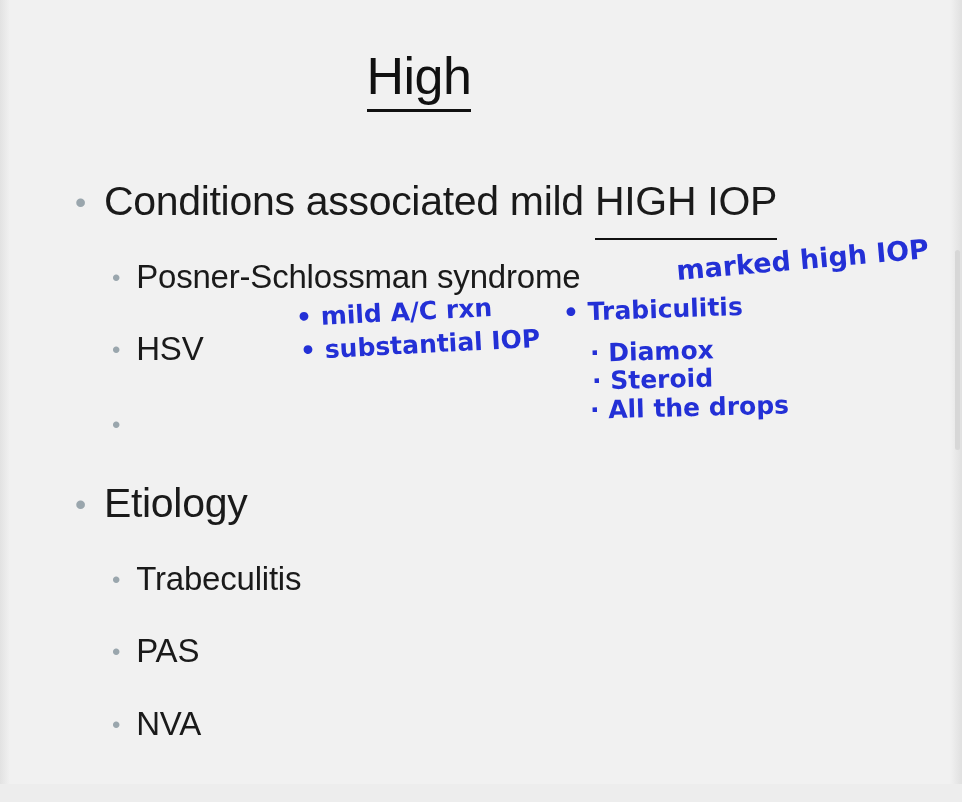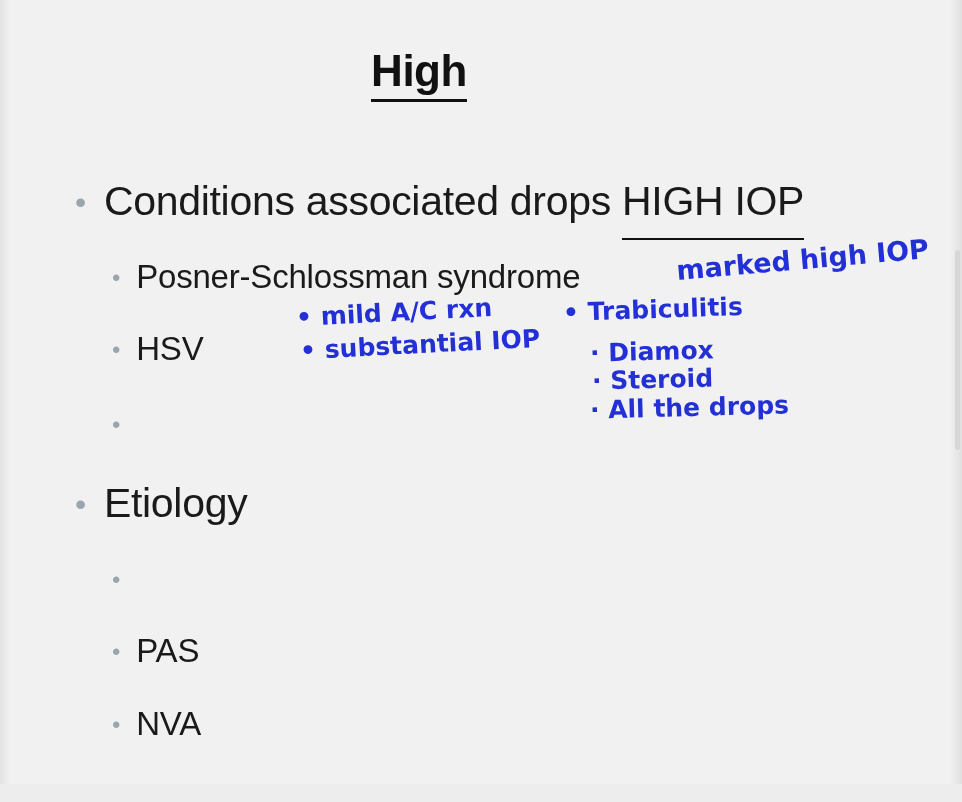--- a/index.html
+++ b/index.html
@@ -46,23 +46,23 @@
     background: #ededed;
   }
 
   
   .title {
     position: absolute;
     top: 46px;
     left: 0;
     width: 838px;
     text-align: center;
-    font-size: 44px;
+    font-size: 52px;
     color: #111;
-    font-weight: 700;
+    font-weight: 400;
     letter-spacing: -0.5px;
   }
   .title span {
     border-bottom: 3px solid #111;
     padding-bottom: 4px;
   }
 
   
   .lvl1 {
     position: absolute;
@@ -124,21 +124,21 @@
   <div class="scroll-hint"></div>
   <div class="bottom-strip"></div>
 
   <div class="title">
     <span>High</span>
   </div>
 
   <div class="lvl1" style="top:178px; left:75px;">
     <span class="dot">•</span>
     <span>
-      <span>Conditions associated drops </span><span class="underline-txt">HIGH IOP</span>
+      <span>Conditions associated mild </span><span class="underline-txt">HIGH IOP</span>
     </span>
   </div>
 
   <div class="lvl2" style="top:258px; left:112px;">
     <span class="dot">•</span>
     <span>Posner-Schlossman syndrome</span>
   </div>
 
   <div class="lvl2" style="top:330px; left:112px;">
     <span class="dot">•</span>
@@ -149,20 +149,21 @@
     <span class="dot">•</span>
   </div>
 
   <div class="lvl1" style="top:480px; left:75px;">
     <span class="dot">•</span>
     <span>Etiology</span>
   </div>
 
   <div class="lvl2" style="top:560px; left:112px;">
     <span class="dot">•</span>
+    <span>Trabeculitis</span>
   </div>
 
   <div class="lvl2" style="top:632px; left:112px;">
     <span class="dot">•</span>
     <span>PAS</span>
   </div>
 
   <div class="lvl2" style="top:705px; left:112px;">
     <span class="dot">•</span>
     <span>NVA</span>

